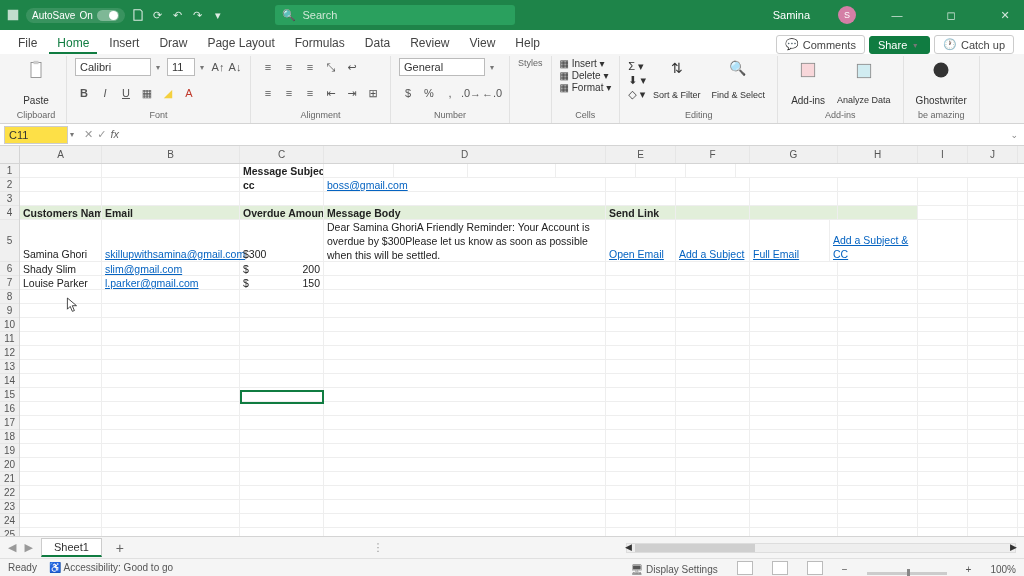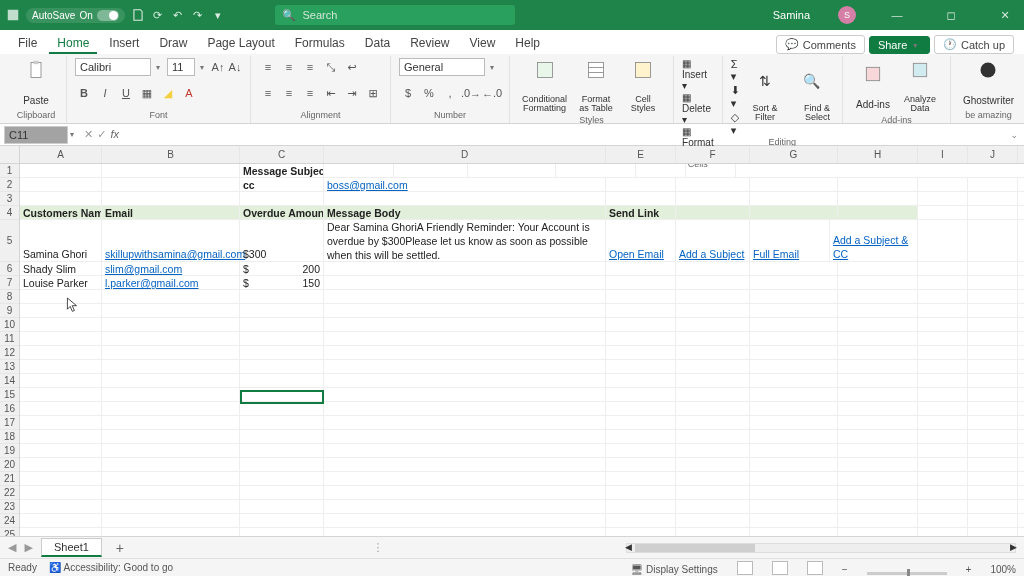--- a/index.html
+++ b/index.html
@@ -30,21 +30,21 @@
 .row { display: flex; align-items: center; gap: 3px; }
 .btn-ico { width: 18px; height: 18px; display: inline-flex; align-items: center; justify-content: center; color: #555; cursor: pointer; }
 .btn-ico.sm { width: 14px; height: 14px; }
 .big-btn { display: flex; flex-direction: column; align-items: center; justify-content: center; padding: 2px 4px; cursor: pointer; font-size: 10px; color: #333; gap: 15px; min-width: 44px; }
 .big-btn svg { width: 20px; height: 20px; }
 .fontbox, .sizebox, .formatbox { height: 18px; border: 1px solid #bbb; background: #fff; font-size: 11px; padding: 0 4px; display: flex; align-items: center; }
 .fontbox { width: 76px; } .sizebox { width: 28px; } .formatbox { width: 86px; }
 .dd { width: 8px; color: #777; font-size: 8px; margin-left: 2px; }
 
 .fbar { height: 22px; display: flex; align-items: center; border-bottom: 1px solid #d4d4d4; font-size: 11px; }
-.namebox { width: 64px; height: 18px; border: 1px solid #ccc; margin-left: 4px; padding: 0 4px; display: flex; align-items: center; background: #a3a3a3; }
+.namebox { width: 64px; height: 18px; border: 1px solid #ccc; margin-left: 4px; padding: 0 4px; display: flex; align-items: center; background: #fde047; }
 .fbar .icons { display: flex; gap: 4px; margin: 0 6px; color: #999; }
 .fx { font-style: italic; color: #666; }
 .fbar .expand { margin-left: auto; padding-right: 6px; color: #888; font-size: 9px; }
 
 .grid-wrap { position: relative; height: 390px; overflow: hidden; display: flex; }
 .rowhdrs { width: 20px; background: #f0f0f0; border-right: 1px solid #d4d4d4; }
 .corner { height: 18px; border-bottom: 1px solid #d4d4d4; background: #f0f0f0; }
 .rowhdr { height: 14px; border-bottom: 1px solid #e6e6e6; font-size: 10px; color: #555; text-align: center; line-height: 14px; }
 .cols-cells { flex: 1; overflow: hidden; }
 .colhdrs { height: 18px; display: flex; background: #f0f0f0; border-bottom: 1px solid #d4d4d4; }
@@ -205,42 +205,20 @@
     <div class="row">
       <span class="btn-ico">$</span>
       <span class="btn-ico">%</span>
       <span class="btn-ico">,</span>
       <span class="btn-ico">.0→</span>
       <span class="btn-ico">←.0</span>
     </div>
     <span class="label">Number</span>
   </div>
   <div class="rgroup">
-    <div class="row">
-      <div class="big-btn">
-          <svg viewBox="0 0 24 24">
-            <rect x="3" y="3" width="18" height="18" fill="#e8f5e9" stroke="#888"></rect>
-          </svg>
-          <span style="font-size:9px;line-height:9px;text-align:center">Conditional Formatting</span>
-        </div>
-      <div class="big-btn">
-          <svg viewBox="0 0 24 24">
-            <rect x="3" y="3" width="18" height="18" fill="#fff" stroke="#888"></rect>
-            <line x1="3" y1="9" x2="21" y2="9" stroke="#888"></line>
-            <line x1="3" y1="15" x2="21" y2="15" stroke="#888"></line>
-          </svg>
-          <span style="font-size:9px;line-height:9px;text-align:center">Format as Table</span>
-        </div>
-      <div class="big-btn">
-          <svg viewBox="0 0 24 24">
-            <rect x="3" y="3" width="18" height="18" fill="#fff3cd" stroke="#888"></rect>
-          </svg>
-          <span style="font-size:9px;line-height:9px;text-align:center">Cell Styles</span>
-        </div>
-    </div>
     <span class="label">Styles</span>
   </div>
   <div class="rgroup">
     <div style="display:flex;flex-direction:column;gap:1px;font-size:10px">
       <span>▦ <span>Insert</span> ▾</span>
       <span>▦ <span>Delete</span> ▾</span>
       <span>▦ <span>Format</span> ▾</span>
     </div>
     <span class="label">Cells</span>
   </div>

